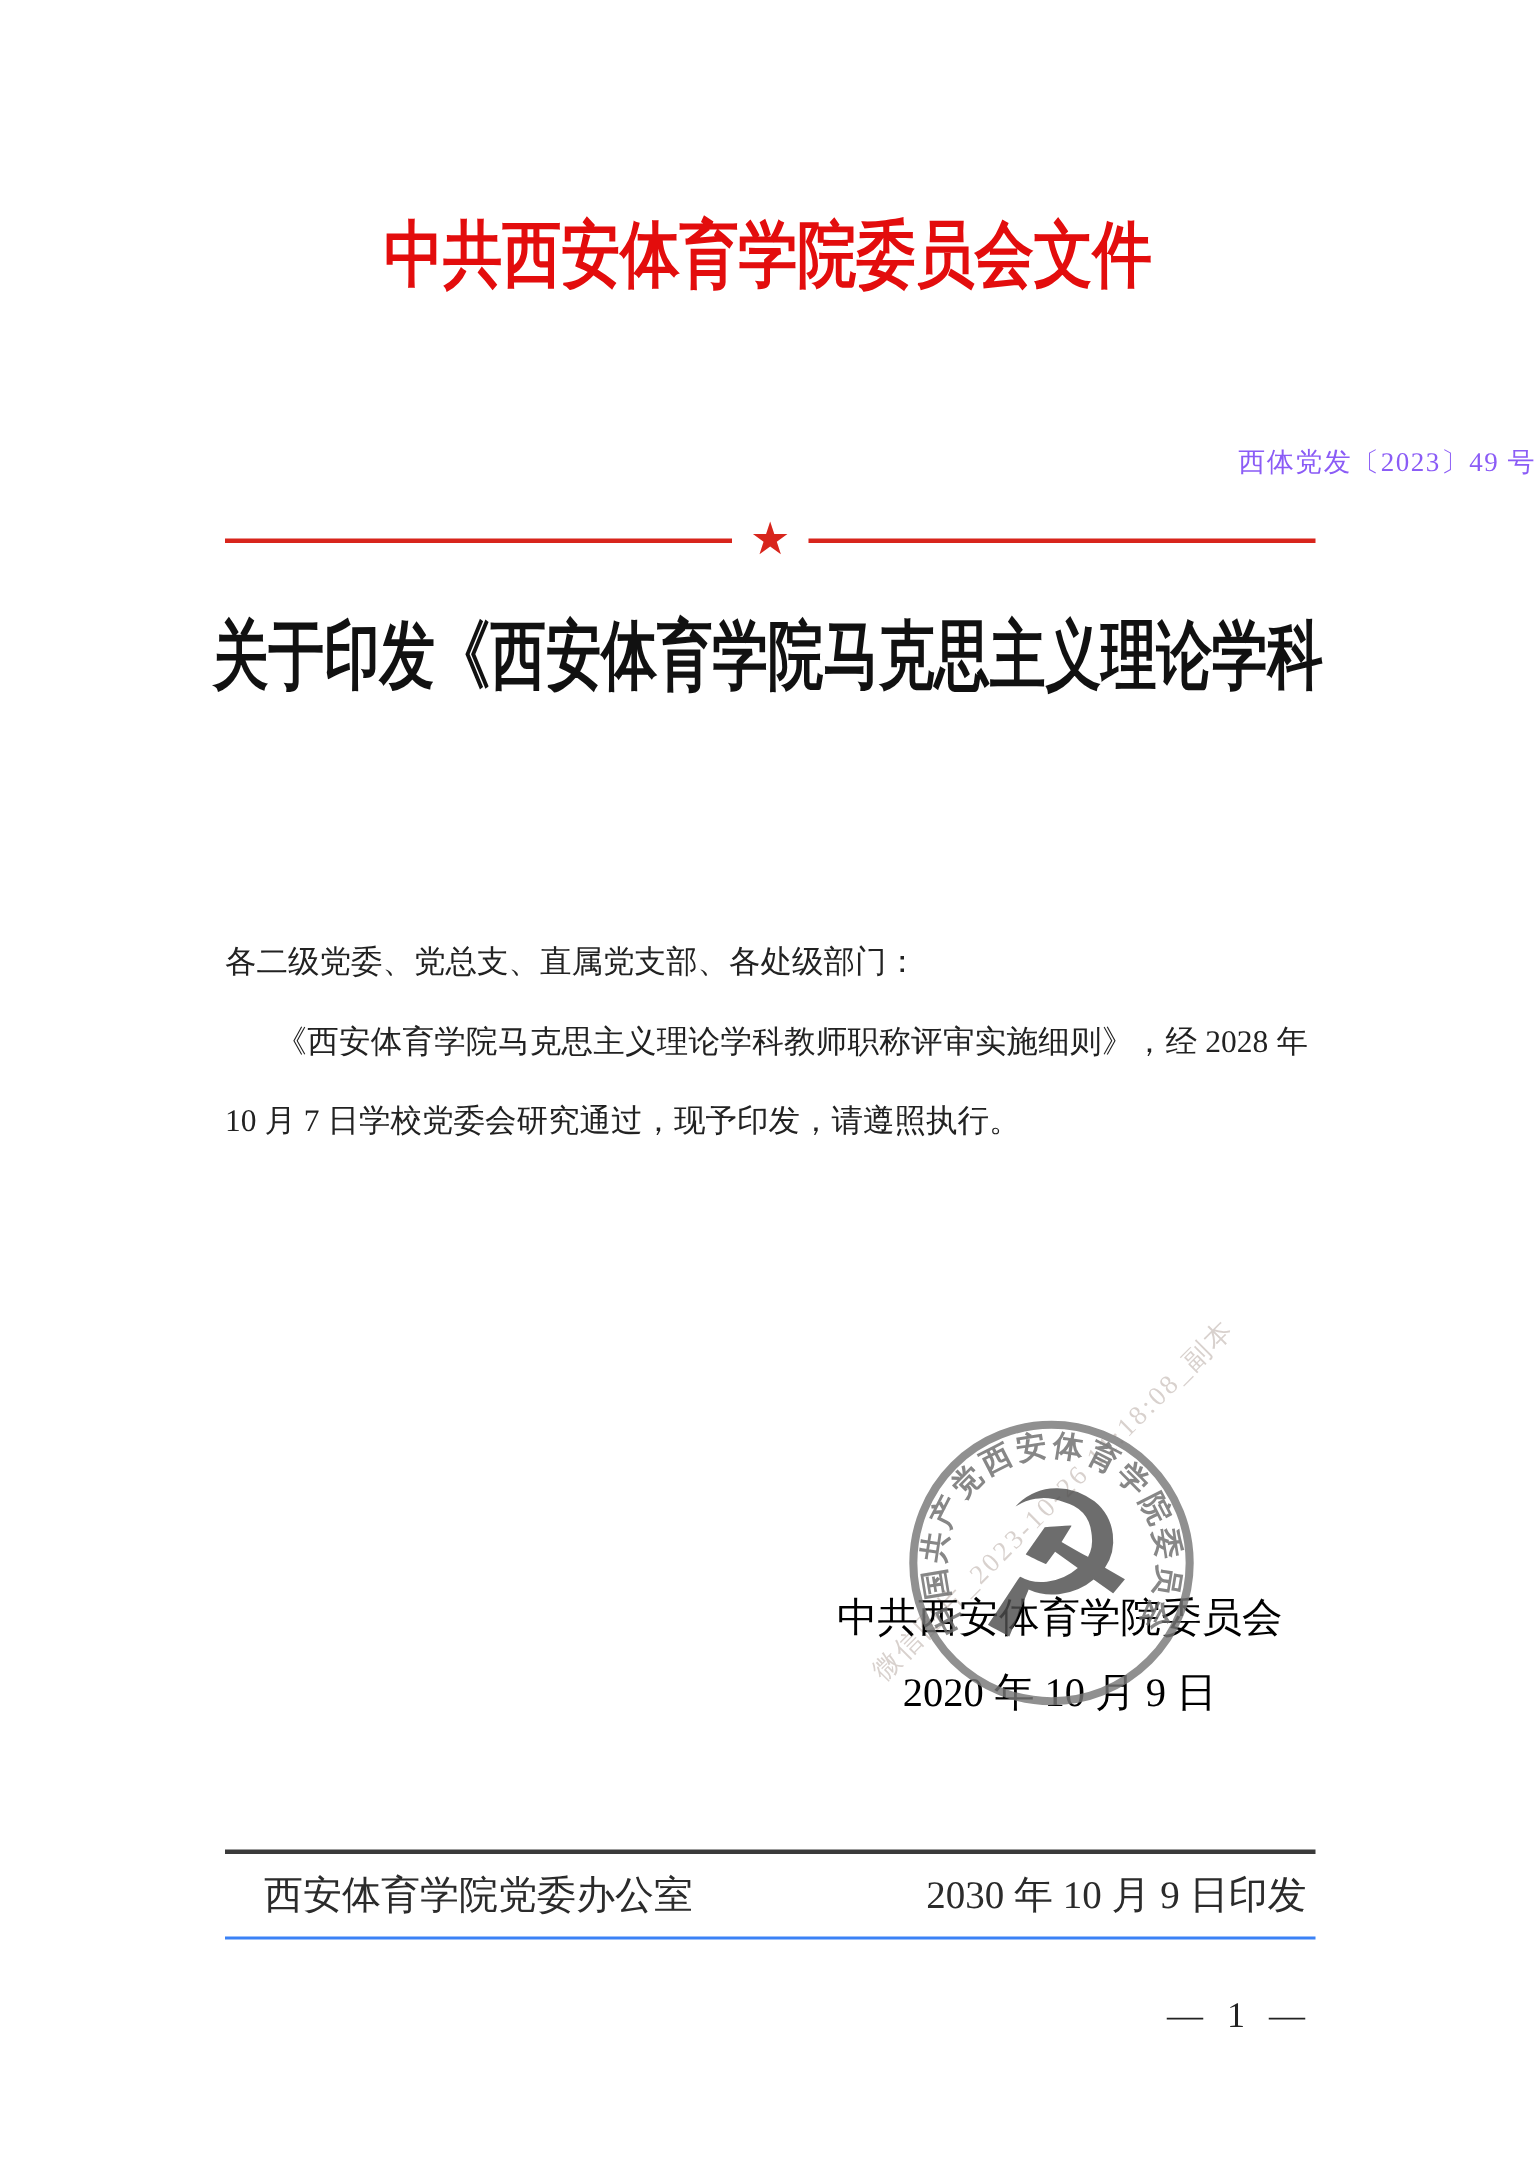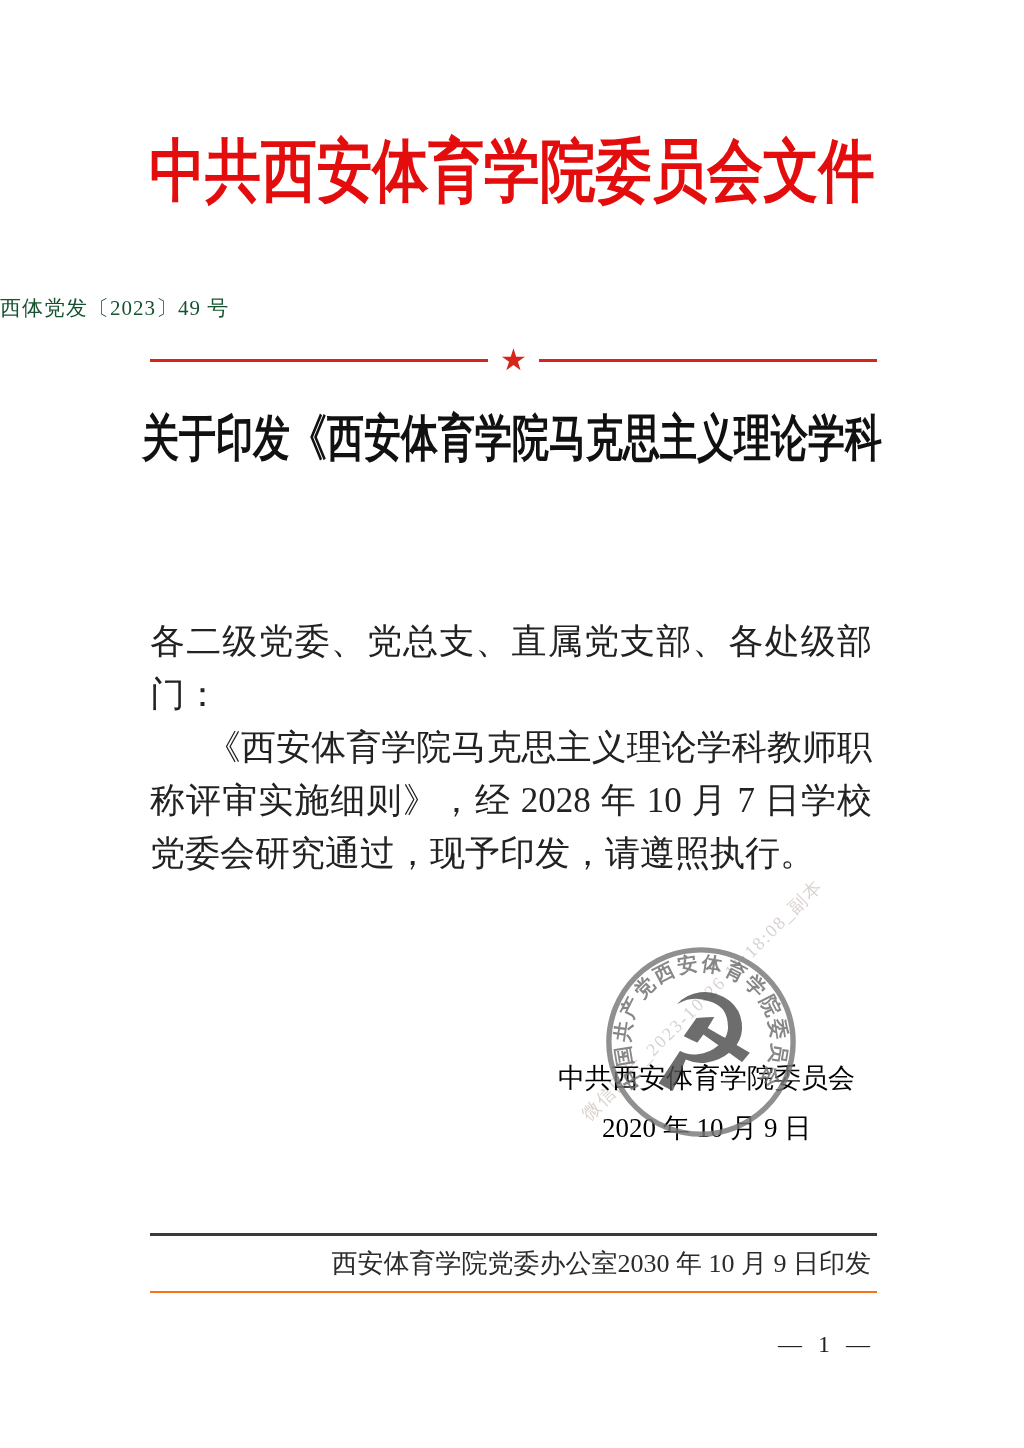--- a/index.html
+++ b/index.html
@@ -14,29 +14,29 @@
     width:1024px;height:1448px;
     background:#ffffff;
     overflow:hidden;
     font-family:"Liberation Serif","DejaVu Serif",serif;
     color:var(--ink,#1f1f1f);
   }
   .condense{display:inline-block;white-space:nowrap;transform-origin:center;}
 
   .red-head{
     position:absolute;top:137px;left:0;width:100%;
-    text-align:center;font-size:68px;line-height:68px;font-weight:bold;
+    text-align:center;font-size:48px;line-height:68px;font-weight:bold;
     color:var(--header-red,#e30d0d);
   }
   .red-head .condense{transform:scaleX(0.82);}
 
   .doc-num{
     position:absolute;top:291px;left:0;width:100%;
-    text-align:left;font-size:21px;line-height:34px;
-    color:#14532d;letter-spacing:1px;
+    text-align:right;font-size:18px;line-height:34px;
+    color:#8b5cf6;letter-spacing:1px;
   }
 
   .rule{
     position:absolute;top:345px;left:150px;right:147px;height:30px;
     display:flex;align-items:center;
   }
   .rule .line{flex:1;height:3px;background:var(--rule-red,#d8251c);}
   .rule .star{
     flex:0 0 auto;margin:0 12px;color:var(--rule-red,#d8251c);
     font-family:"DejaVu Sans",sans-serif;font-size:30px;line-height:30px;
@@ -45,21 +45,21 @@
   .doc-title{
     position:absolute;top:400px;left:0;width:100%;
     text-align:center;font-weight:bold;font-size:50px;line-height:84px;
     color:#111;
     font-family:Liberation Mono, monospace;
   }
   .doc-title .condense{transform:scaleX(0.74);}
 
   .body-text{
     position:absolute;top:615px;left:150px;width:722px;
-    font-size:35px;line-height:53px;text-align:justify;
+    font-size:21px;line-height:53px;text-align:justify;
     color:#222;
   }
   .body-text p{margin:0;}
   .body-text p.indent{text-indent:1.6em;}
 
   .watermark{
     position:absolute;left:585px;top:1105px;z-index:1;
     transform:rotate(-45deg);transform-origin:left center;
     font-size:18px;letter-spacing:2px;color:#b9aca6;opacity:0.55;
     white-space:nowrap;
@@ -71,22 +71,22 @@
   }
 
   .signature{
     position:absolute;top:1053px;right:169px;z-index:2;
     text-align:center;font-size:27px;line-height:50px;color:#000000;
     white-space:nowrap;
   }
 
   .footer{
     position:absolute;top:1233px;left:150px;right:147px;height:55px;
-    border-top:3px solid #3a3a3a;border-bottom:2px solid #f97316;
-    display:flex;align-items:center;justify-content:flex-end;
+    border-top:3px solid #3a3a3a;border-bottom:2px solid #3b82f6;
+    display:flex;align-items:center;justify-content:space-between;
     font-size:26px;color:#2b2b2b;
     padding-left:26px;padding-right:6px;box-sizing:content-box;
   }
 
   .pagenum{
     position:absolute;top:1331px;right:154px;
     font-size:24px;color:#222;word-spacing:10px;
   }
 </style>
 </head>

